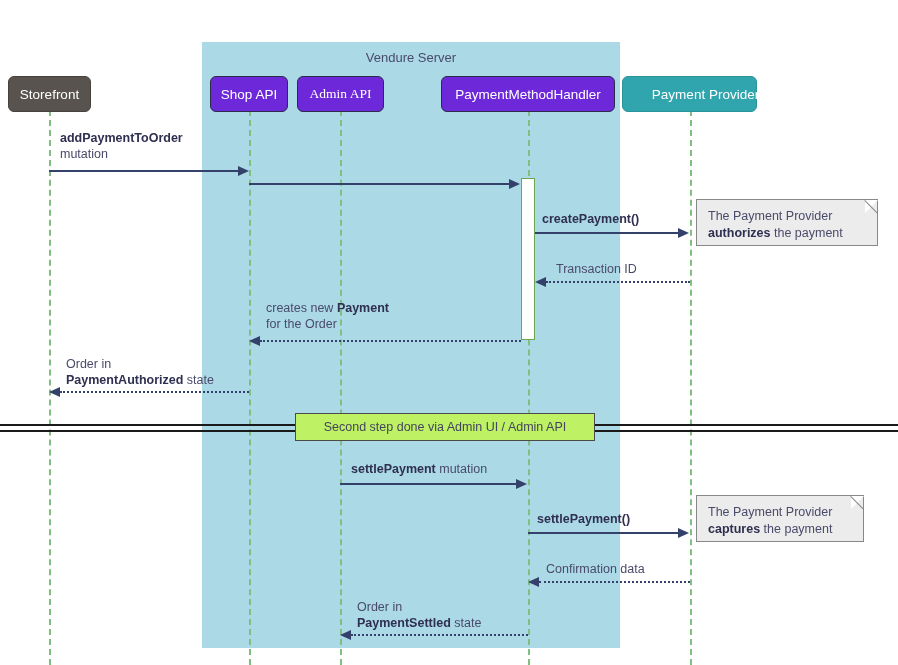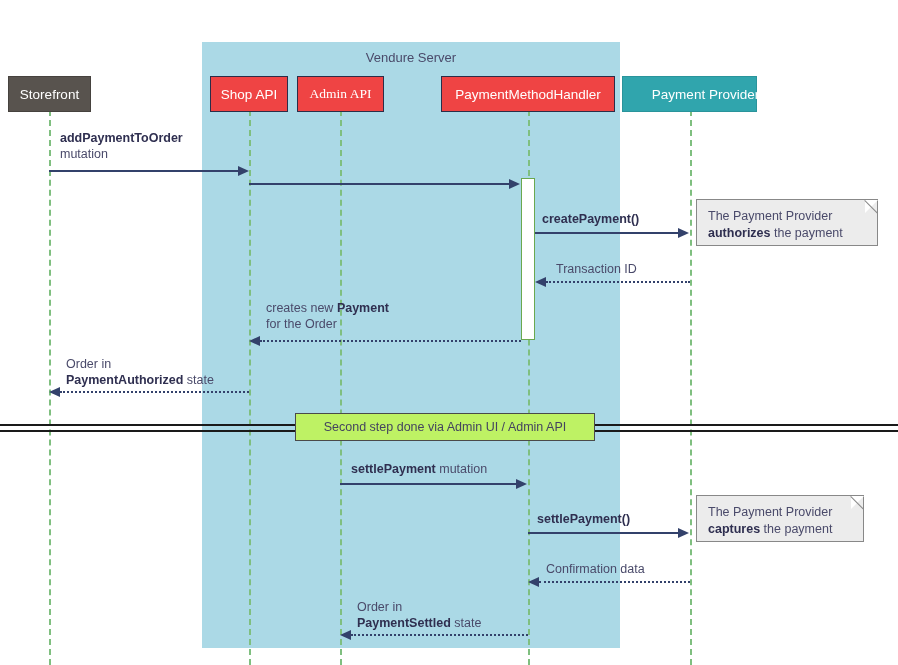--- a/index.html
+++ b/index.html
@@ -55,22 +55,23 @@
   .participant {
     top: 76px;
     height: 36px;
     box-sizing: border-box;
     display: flex;
     align-items: center;
     justify-content: center;
     color: #ffffff;
     font-size: 13.5px;
     white-space: nowrap;
-  }
-  .p-dark   { background: #ef4444; border: 1px solid #2b2d48; }
+    border-radius: 6px;
+  }
+  .p-dark   { background: #6d28d9; border: 1px solid #2b2d48; }
   .p-gray   { background: #58534E; border: 1px solid #46423e; }
   .p-teal   { background: #30A5AD; border: 1px solid #2a949b; }
 
   
   .activation {
     background: #ffffff;
     border: 1px solid #6aa84f;
     box-sizing: border-box;
   }
 

